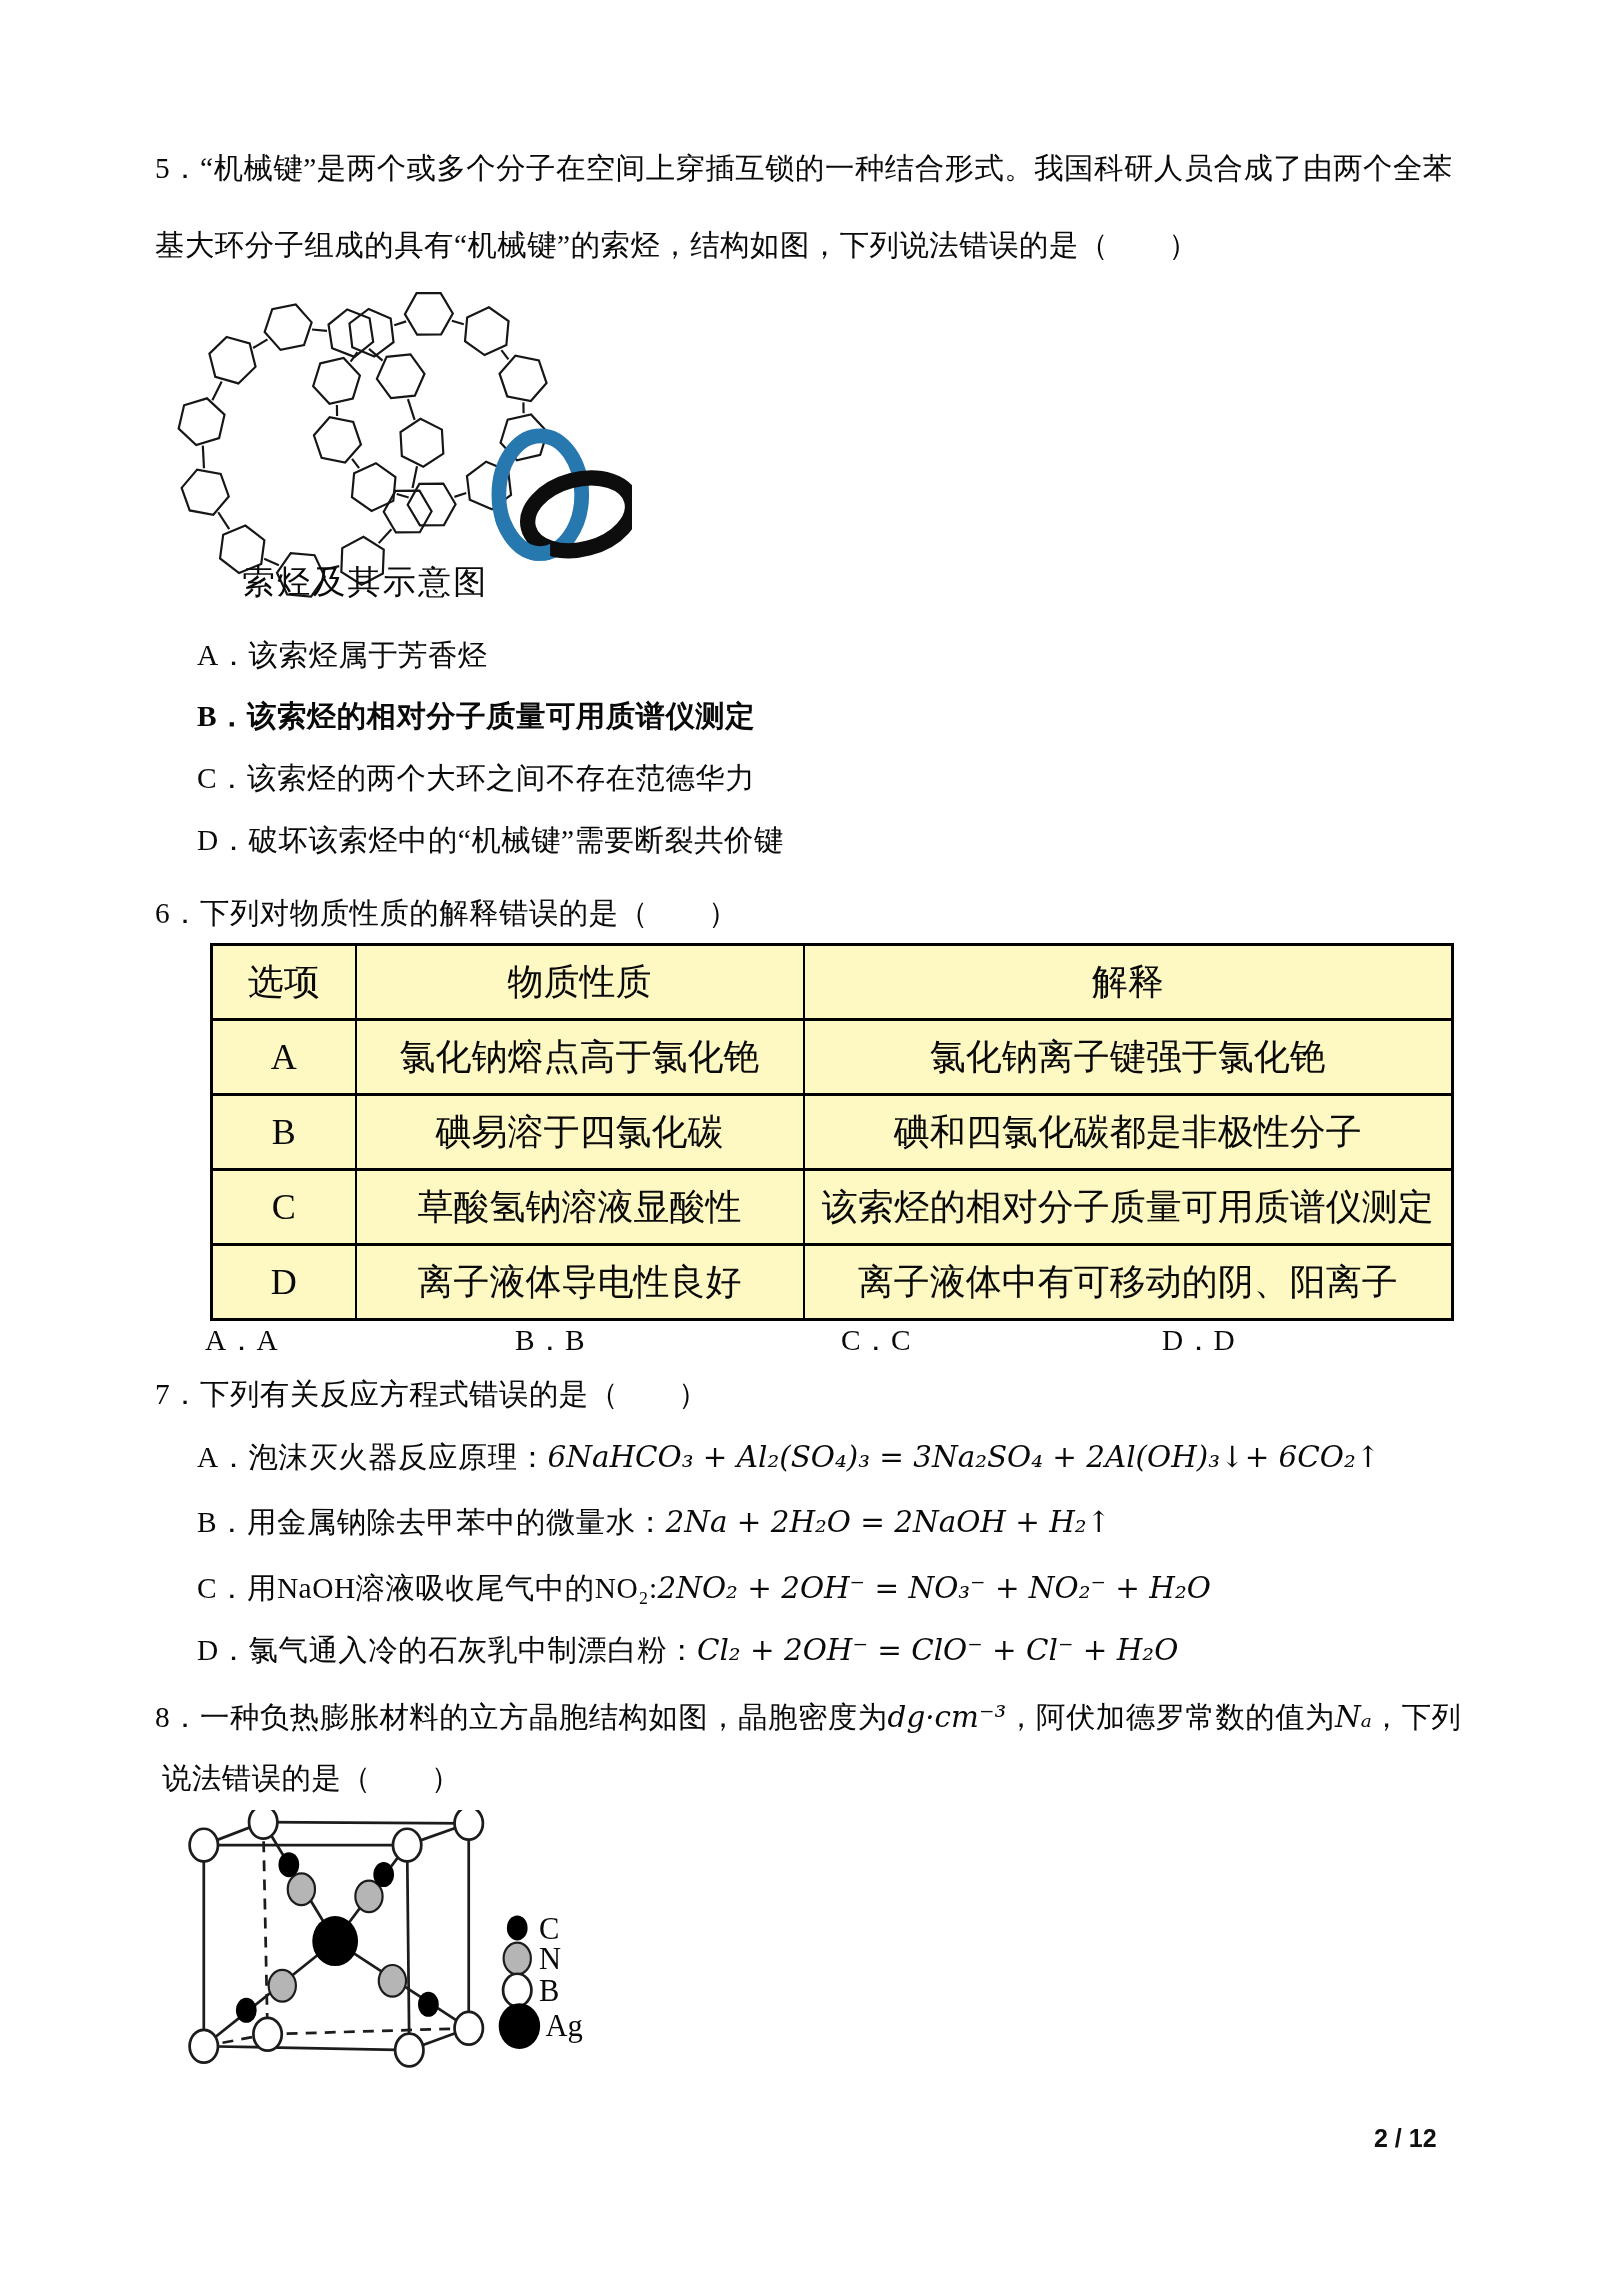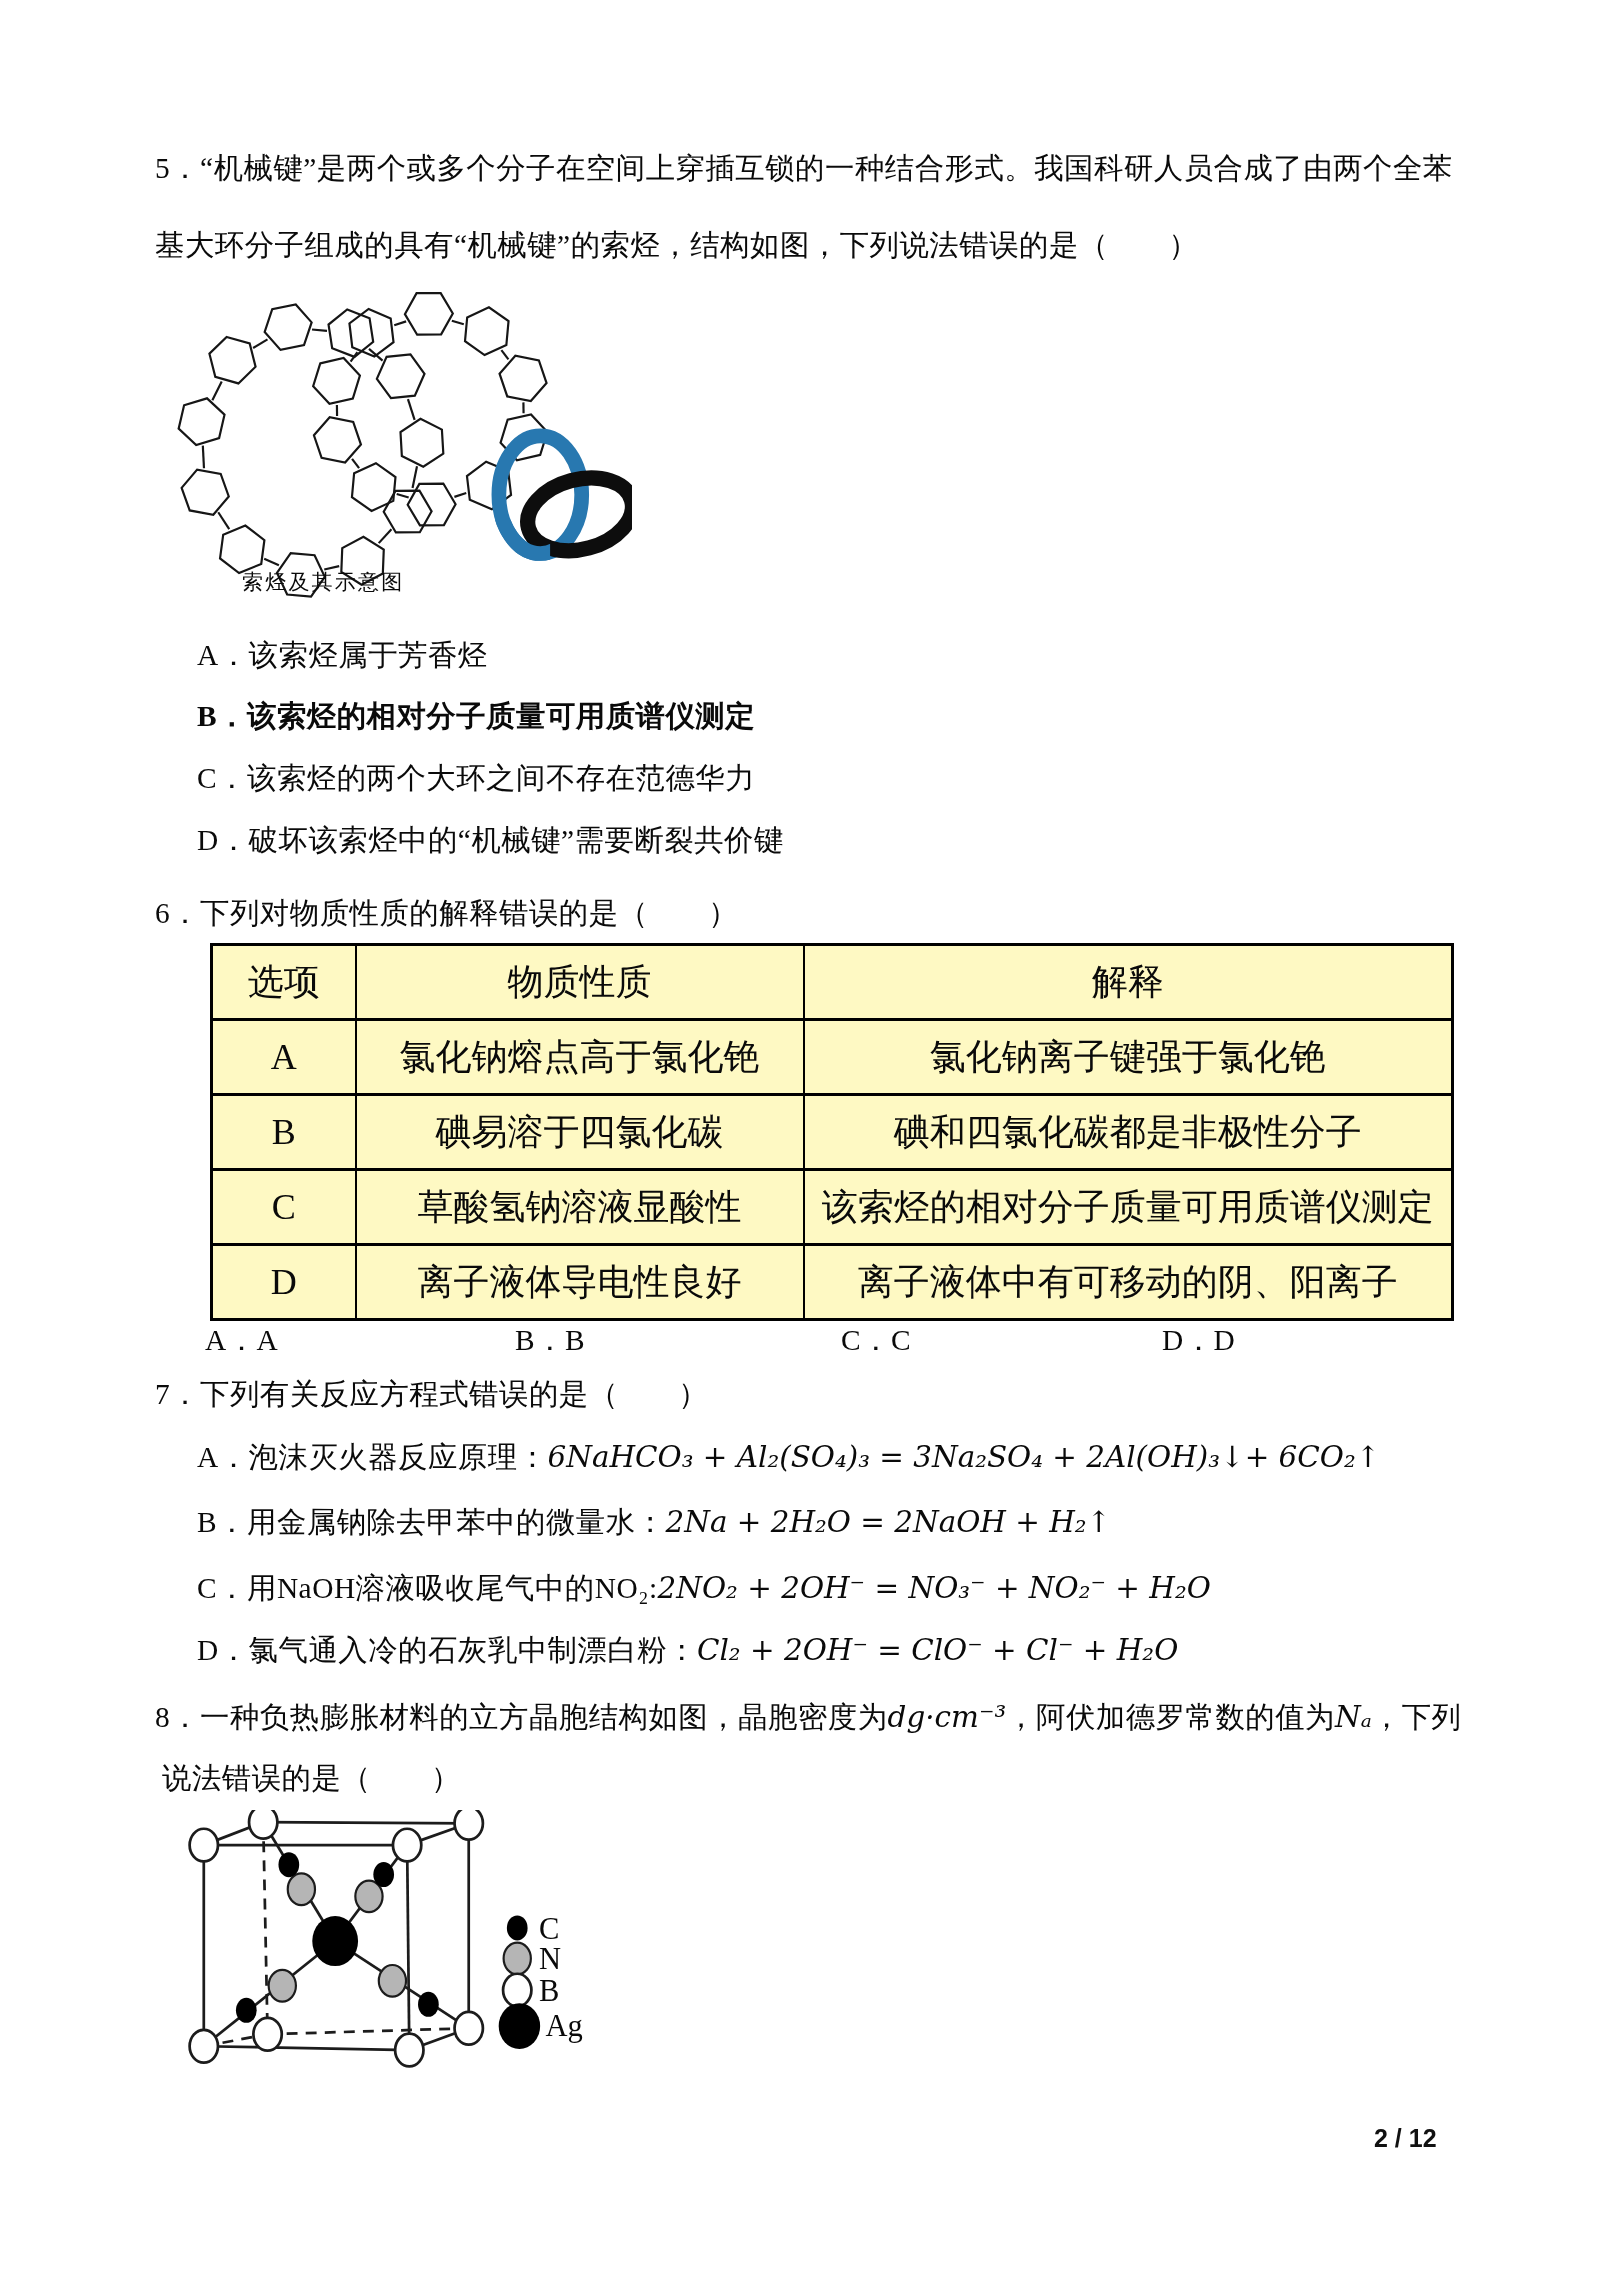--- a/index.html
+++ b/index.html
@@ -8,21 +8,21 @@
     font-family:"Liberation Serif","DejaVu Serif",serif; color:#0a0a0a;
     overflow:hidden; margin:0 auto;
   }
   .abs { position:absolute; }
   .tline { font-size:29.4px; line-height:41px; white-space:nowrap; letter-spacing:0.5px; }
   .eq {
     font-style:italic;
     font-family:"DejaVu Serif","Liberation Serif",serif;
     letter-spacing:0px;
   }
-  .caption { font-size:21px; letter-spacing:2.2px; }
+  .caption { font-size:33px; letter-spacing:2.2px; }
   table.qtable {
     position:absolute; left:210px; top:943px;
     border-collapse:collapse; table-layout:fixed;
     width:1240px; background:#fef9c3;
     border:3.3px solid #000;
     font-size:36px;
   }
   table.qtable td {
     border:2.2px solid #000;
     border-top-width:3.3px; border-bottom-width:3.3px;

